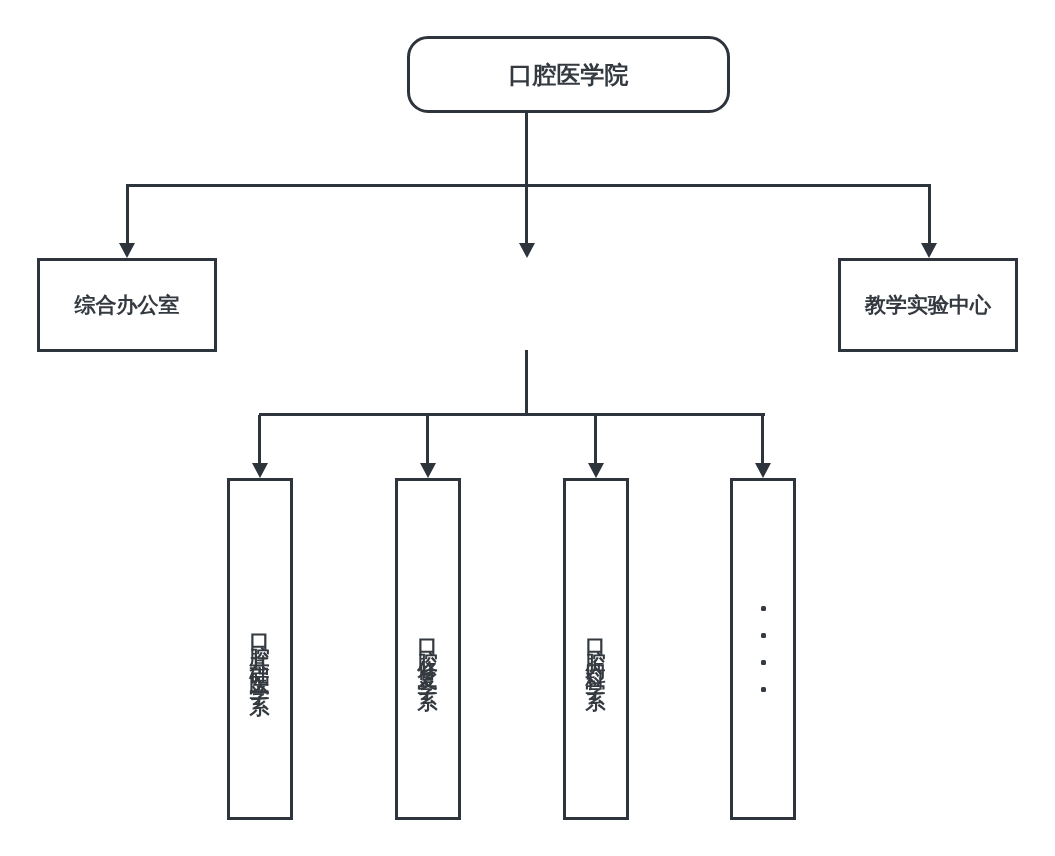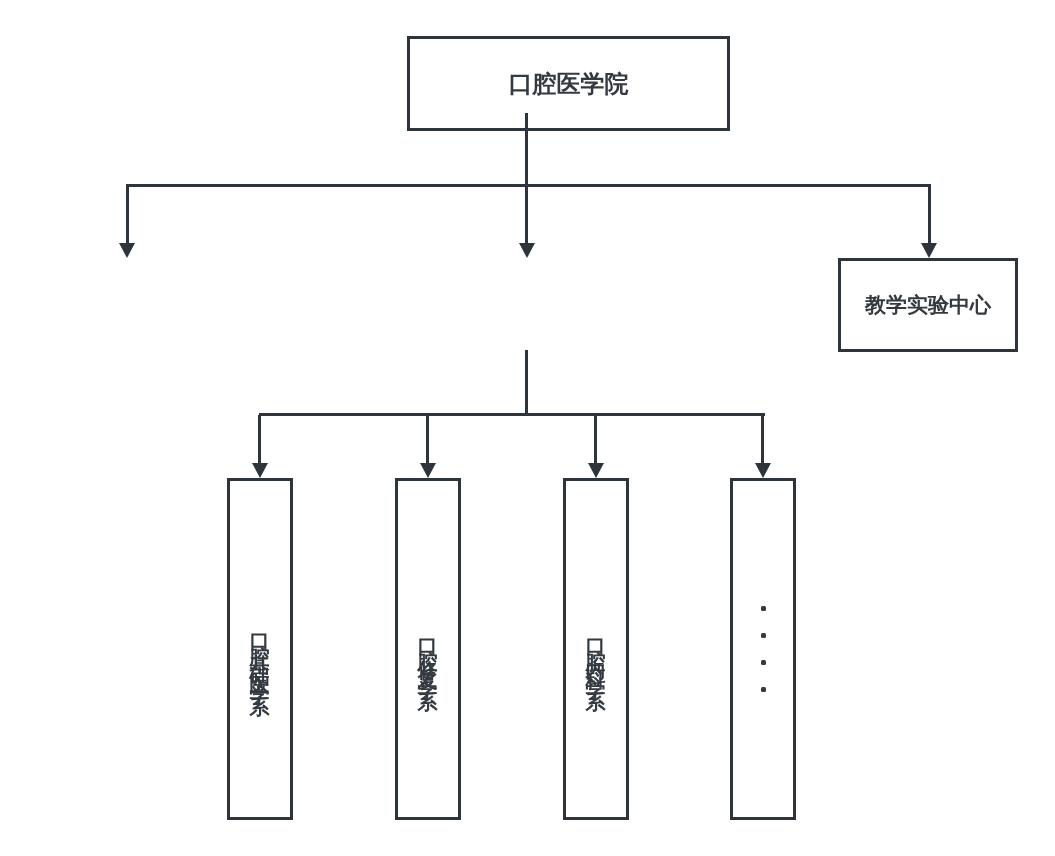--- a/index.html
+++ b/index.html
@@ -19,21 +19,21 @@
   .box{
     position:absolute;
     background:var(--box);
     border:3px solid var(--line);
     box-sizing:border-box;
     display:flex;align-items:center;justify-content:center;
     color:var(--text);
     font-weight:bold;
     text-align:center;
   }
-  .box-root{left:407px;top:36px;width:323px;height:95px;font-size:24px;}
+  .box-root{left:407px;top:36px;width:323px;height:77px;font-size:24px;border-radius:21px;}
   .box-l2{top:258px;width:180px;height:94px;font-size:21px;}
   .box-l2-0{left:37px;}
   .box-l2-1{left:437px;height:93px;}
   .box-l2-2{left:838px;}
   .vbox{top:478px;width:66px;height:342px;font-size:20px;}
   .vbox-0{left:227px;}
   .vbox-1{left:395px;}
   .vbox-2{left:563px;}
   .vbox-3{left:730px;}
   .vtext{
@@ -90,20 +90,23 @@
 
   <div class="line v-root"></div>
   <div class="line h-bus1"></div>
   <div class="line drop-a"></div>
   <div class="line drop-b"></div>
   <div class="line drop-c"></div>
   <div class="arrowhead ah-a"></div>
   <div class="arrowhead ah-b"></div>
   <div class="arrowhead ah-c"></div>
 
+  <div class="box box-l2 box-l2-0">
+    <span>综合办公室</span>
+  </div>
   <div class="box box-l2 box-l2-2">
     <span>教学实验中心</span>
   </div>
 
   <div class="line v-mid"></div>
   <div class="line h-bus2"></div>
   <div class="line drop-0"></div>
   <div class="line drop-1"></div>
   <div class="line drop-2"></div>
   <div class="line drop-3"></div>

